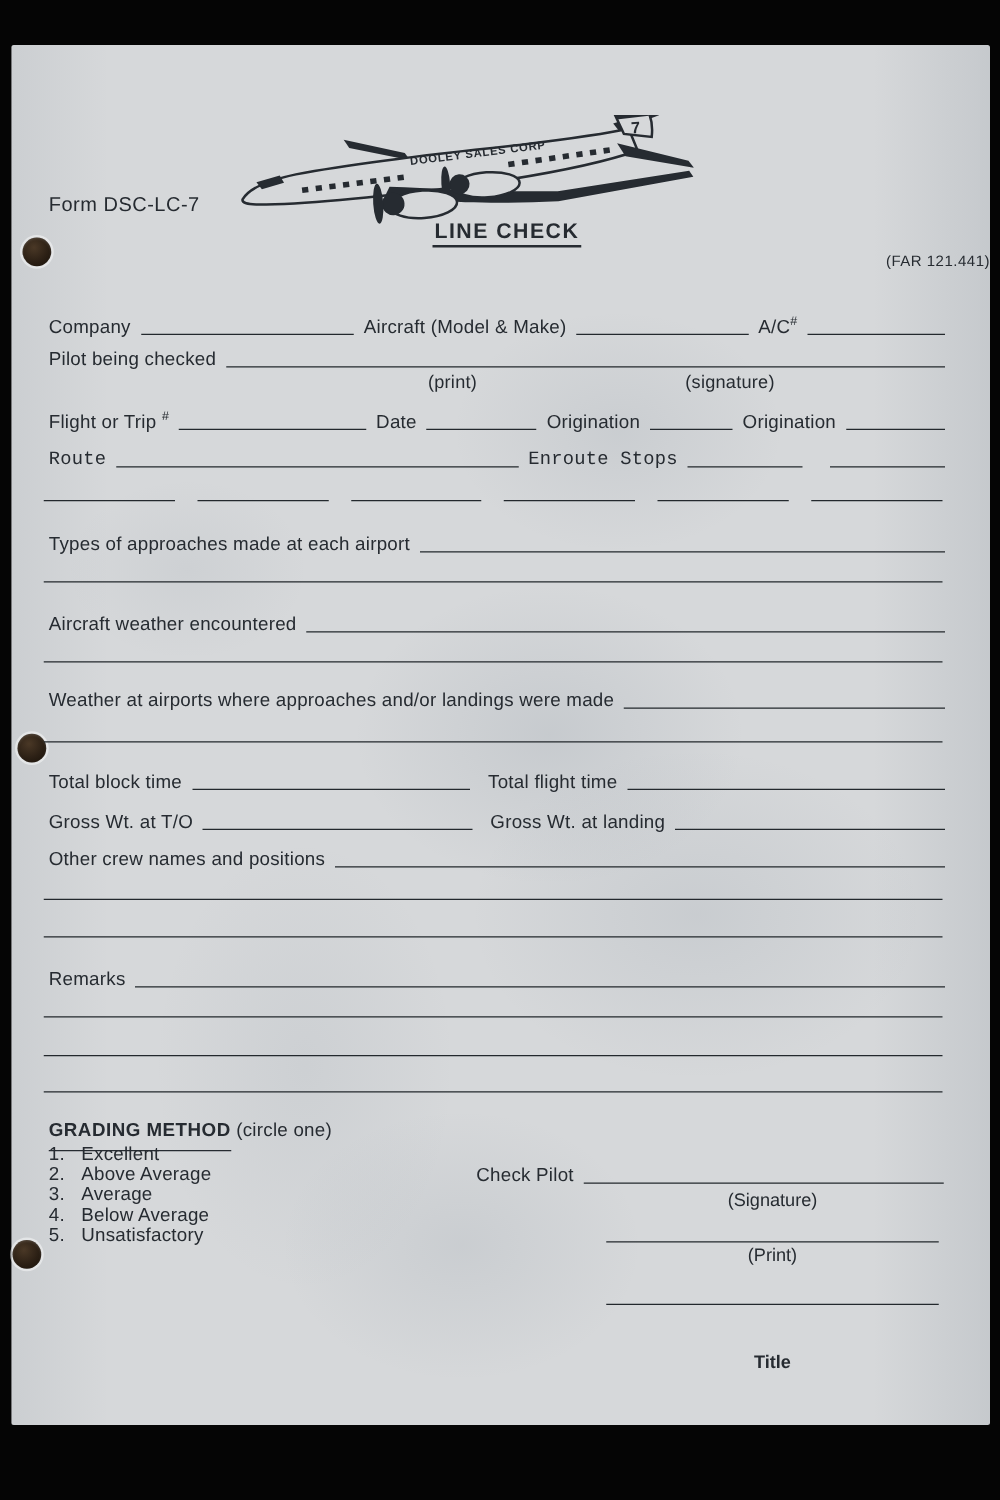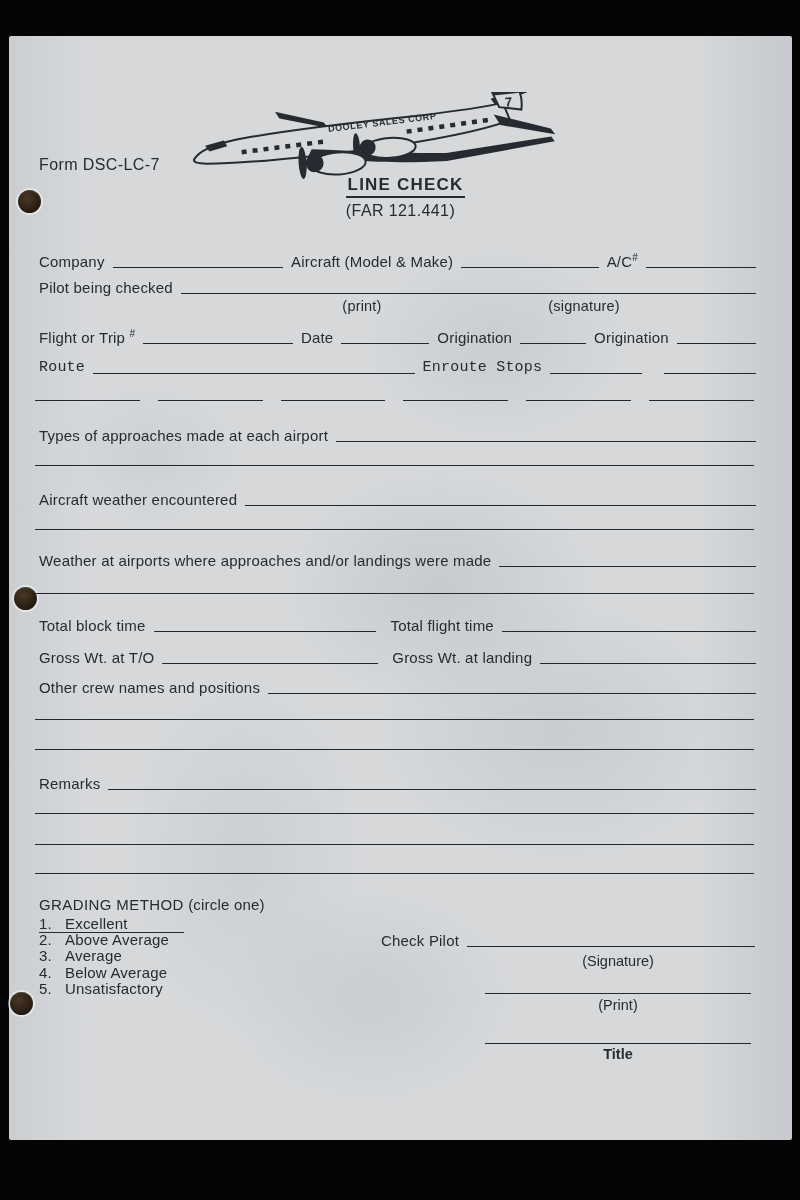--- a/index.html
+++ b/index.html
@@ -27,46 +27,46 @@
   .hole{
     position:absolute;width:23px;height:23px;border-radius:50%;
     background:radial-gradient(circle at 40% 35%, #4a3826 0%, #2c2015 55%, #171008 100%);
     box-shadow:0 0 0 2px rgba(255,255,255,.45), inset 0 1px 2px rgba(255,255,255,.15);
   }
   
   .form-number{position:absolute;left:30px;top:120px;font-size:16px;letter-spacing:.4px;}
   .title-block{position:absolute;left:10px;right:0;top:139px;text-align:center;}
   .main-title{display:inline-block;font-size:17px;font-weight:bold;letter-spacing:1.2px;
     border-bottom:2px solid #262b31;padding:0 2px 1px 2px;}
-  .subtitle{position:absolute;left:0;right:0;top:166px;text-align:center;font-size:16px;letter-spacing:.4px;}
+  .subtitle{position:absolute;left:0;right:0;top:166px;text-align:right;font-size:12px;letter-spacing:.4px;}
   
   .row{position:absolute;left:30px;right:36px;display:flex;align-items:flex-end;gap:8px;
     font-size:15px;letter-spacing:.2px;white-space:nowrap;}
   .lbl{white-space:nowrap;}
   .lbl sup{font-size:10px;vertical-align:super;}
   .blank{border-bottom:1.7px solid #23282d;height:13px;margin-bottom:2px;}
   .hr{position:absolute;left:26px;right:38px;border-top:1.7px solid #23282d;}
   .hint{position:absolute;font-size:14.5px;text-align:center;letter-spacing:.2px;}
   
   .seg-row{position:absolute;left:26px;right:38px;display:flex;gap:18px;height:14px;}
   .seg-row .blank{flex:1;margin-bottom:0;}
   
   .grading{position:absolute;left:30px;top:860px;width:330px;font-size:15px;letter-spacing:.2px;}
   .grading-head{margin-bottom:3px;}
-  .grading-head .gm{border-bottom:1.6px solid #262b31;padding-bottom:19px;letter-spacing:.4px;}
+  .grading-head .gm{border-bottom:1.6px solid #262b31;padding-bottom:7px;letter-spacing:.4px;font-weight:bold;}
   .grade-item{line-height:16.2px;display:flex;}
   .grade-item .num{width:26px;}
   
   .check-pilot{position:absolute;left:372px;top:896px;width:374px;height:150px;font-size:15px;}
   .cp-row{display:flex;align-items:flex-end;gap:8px;}
   .cp-row .lbl{font-weight:bold;letter-spacing:.2px;}
   .cp-row .blank{flex:1;}
   .cp-line{position:absolute;left:104px;right:4px;border-top:1.7px solid #23282d;}
   .cp-hint{position:absolute;left:104px;right:4px;text-align:center;font-size:14.5px;}
-  .cp-title{font-weight:bold;}
+  .cp-title{font-weight:bold;margin-top:36px;}
   
   .plane{position:absolute;left:168px;top:56px;width:392px;height:92px;}
 </style>
 </head>
 <body>
 
 <div class="paper">
 
   <div class="hole" style="left:9px;top:154px;"></div>
   <div class="hole" style="left:5px;top:551px;"></div>

